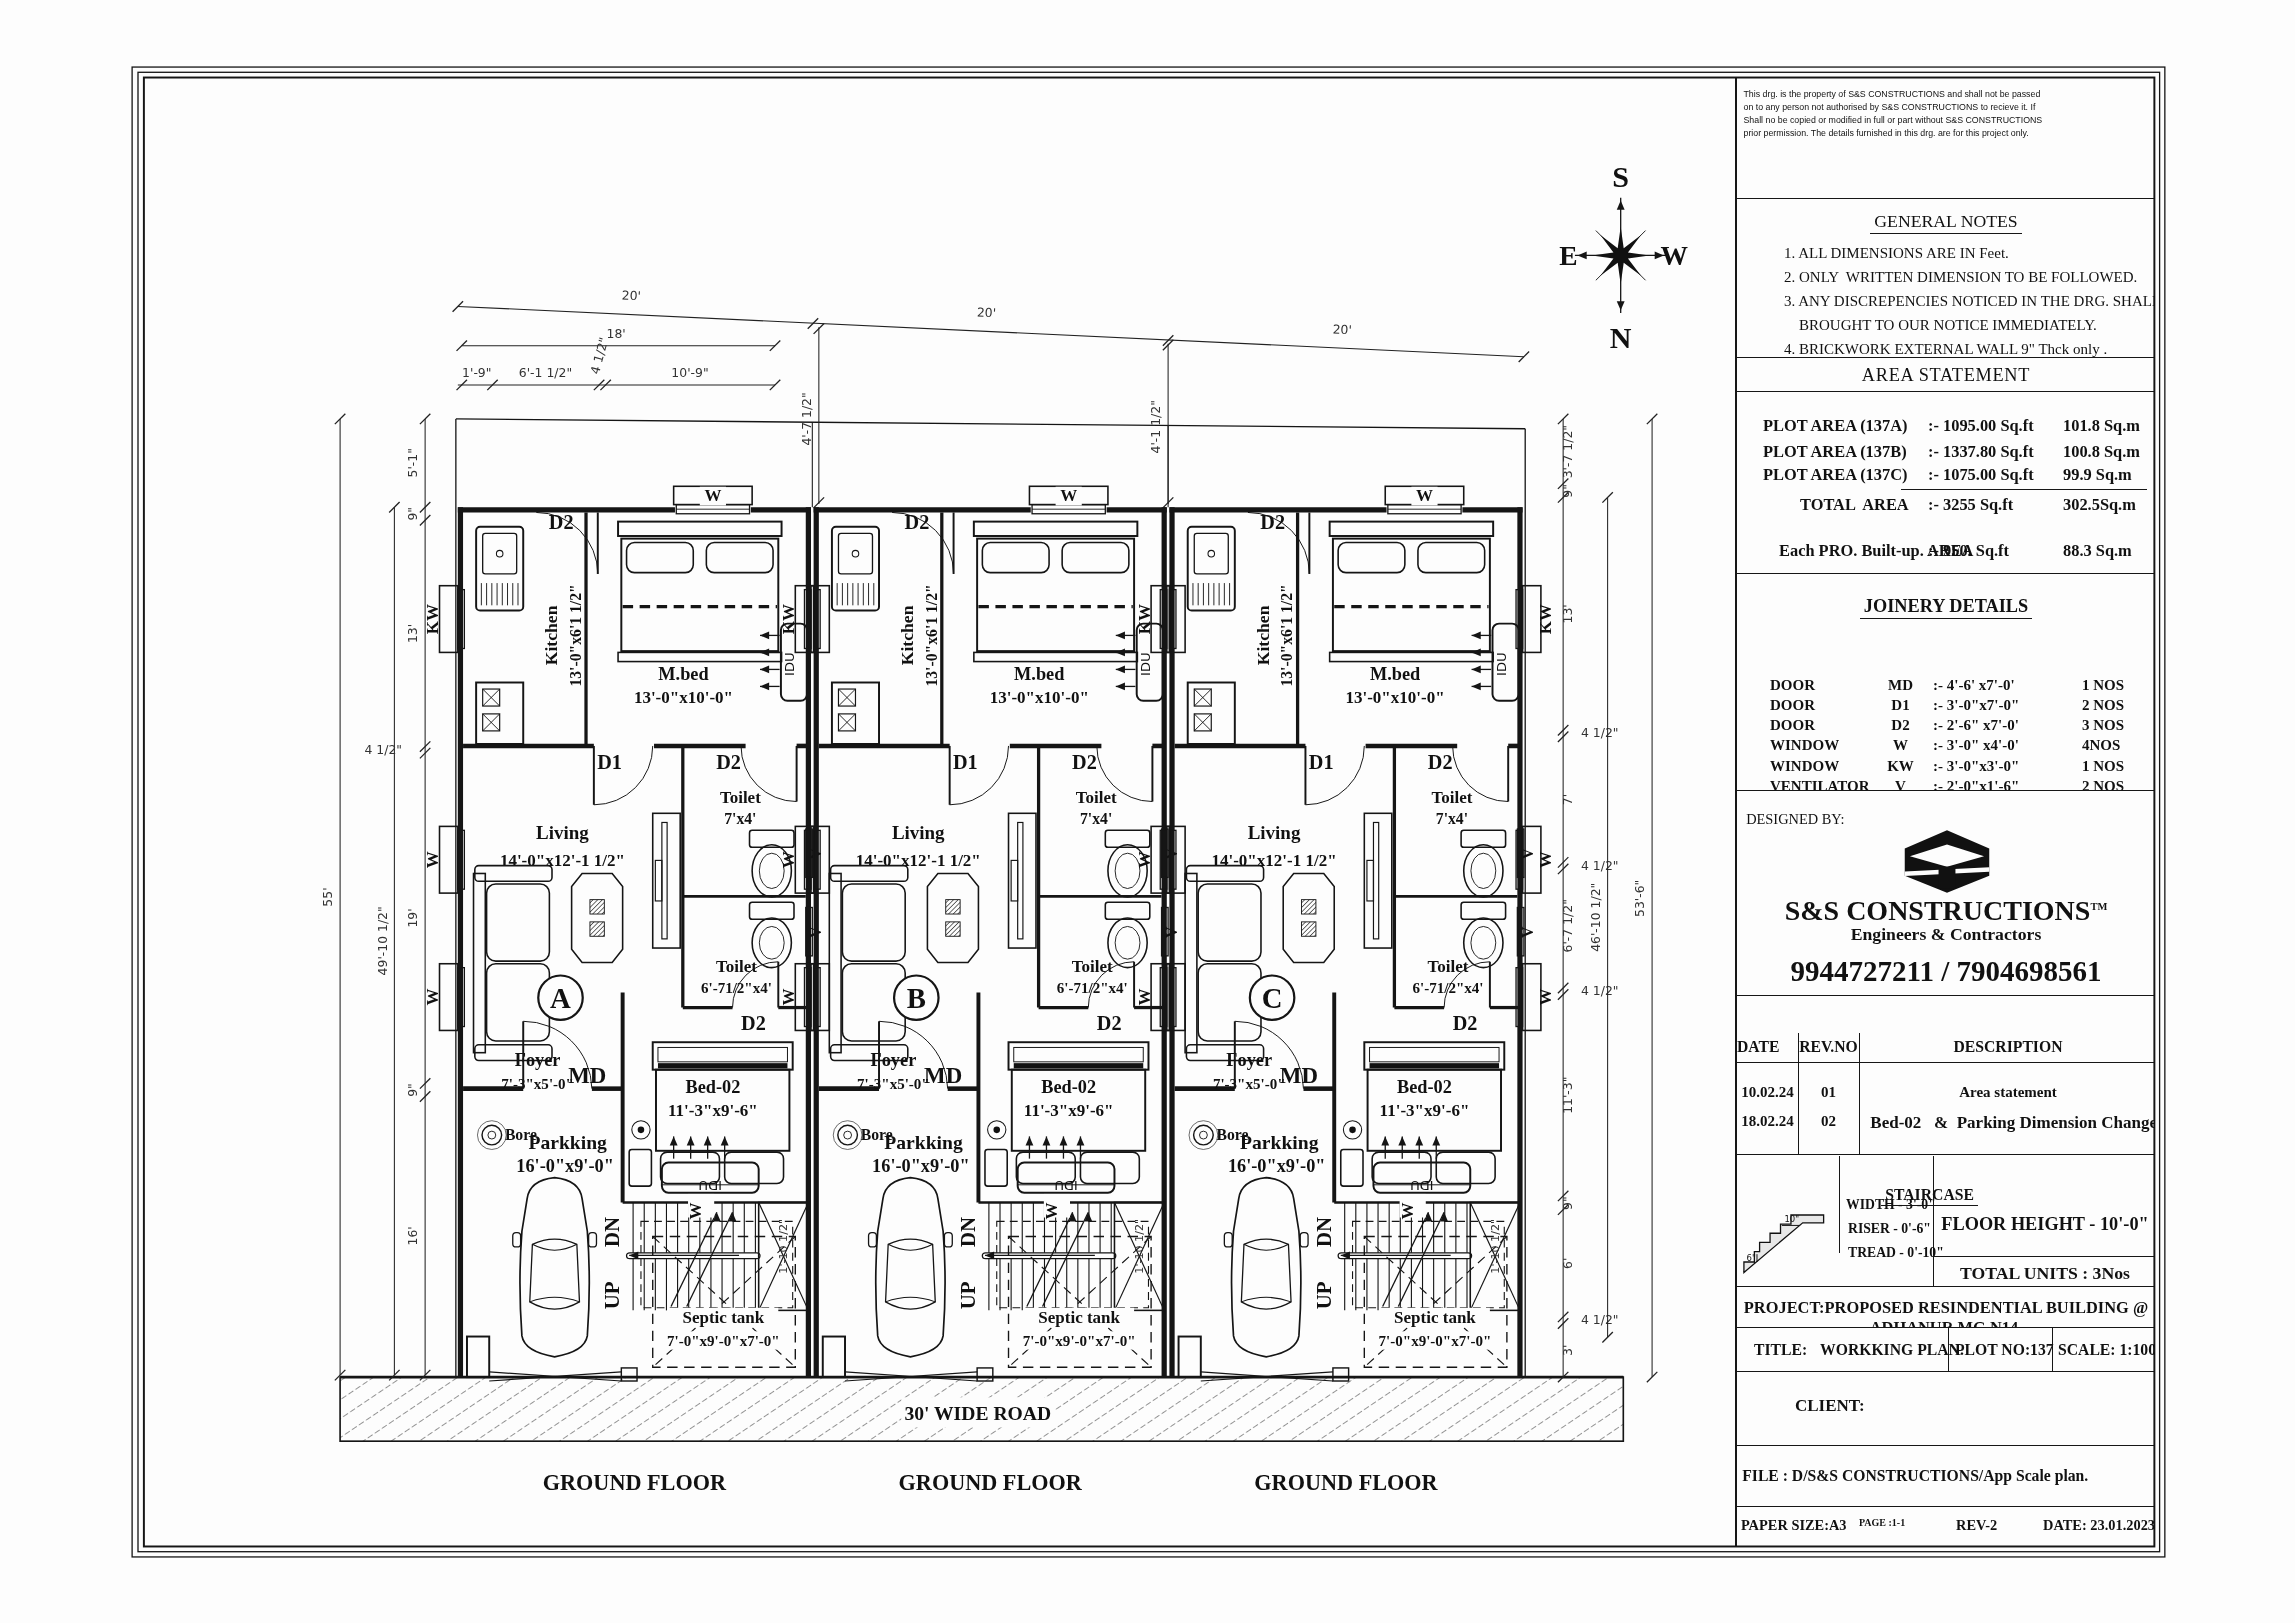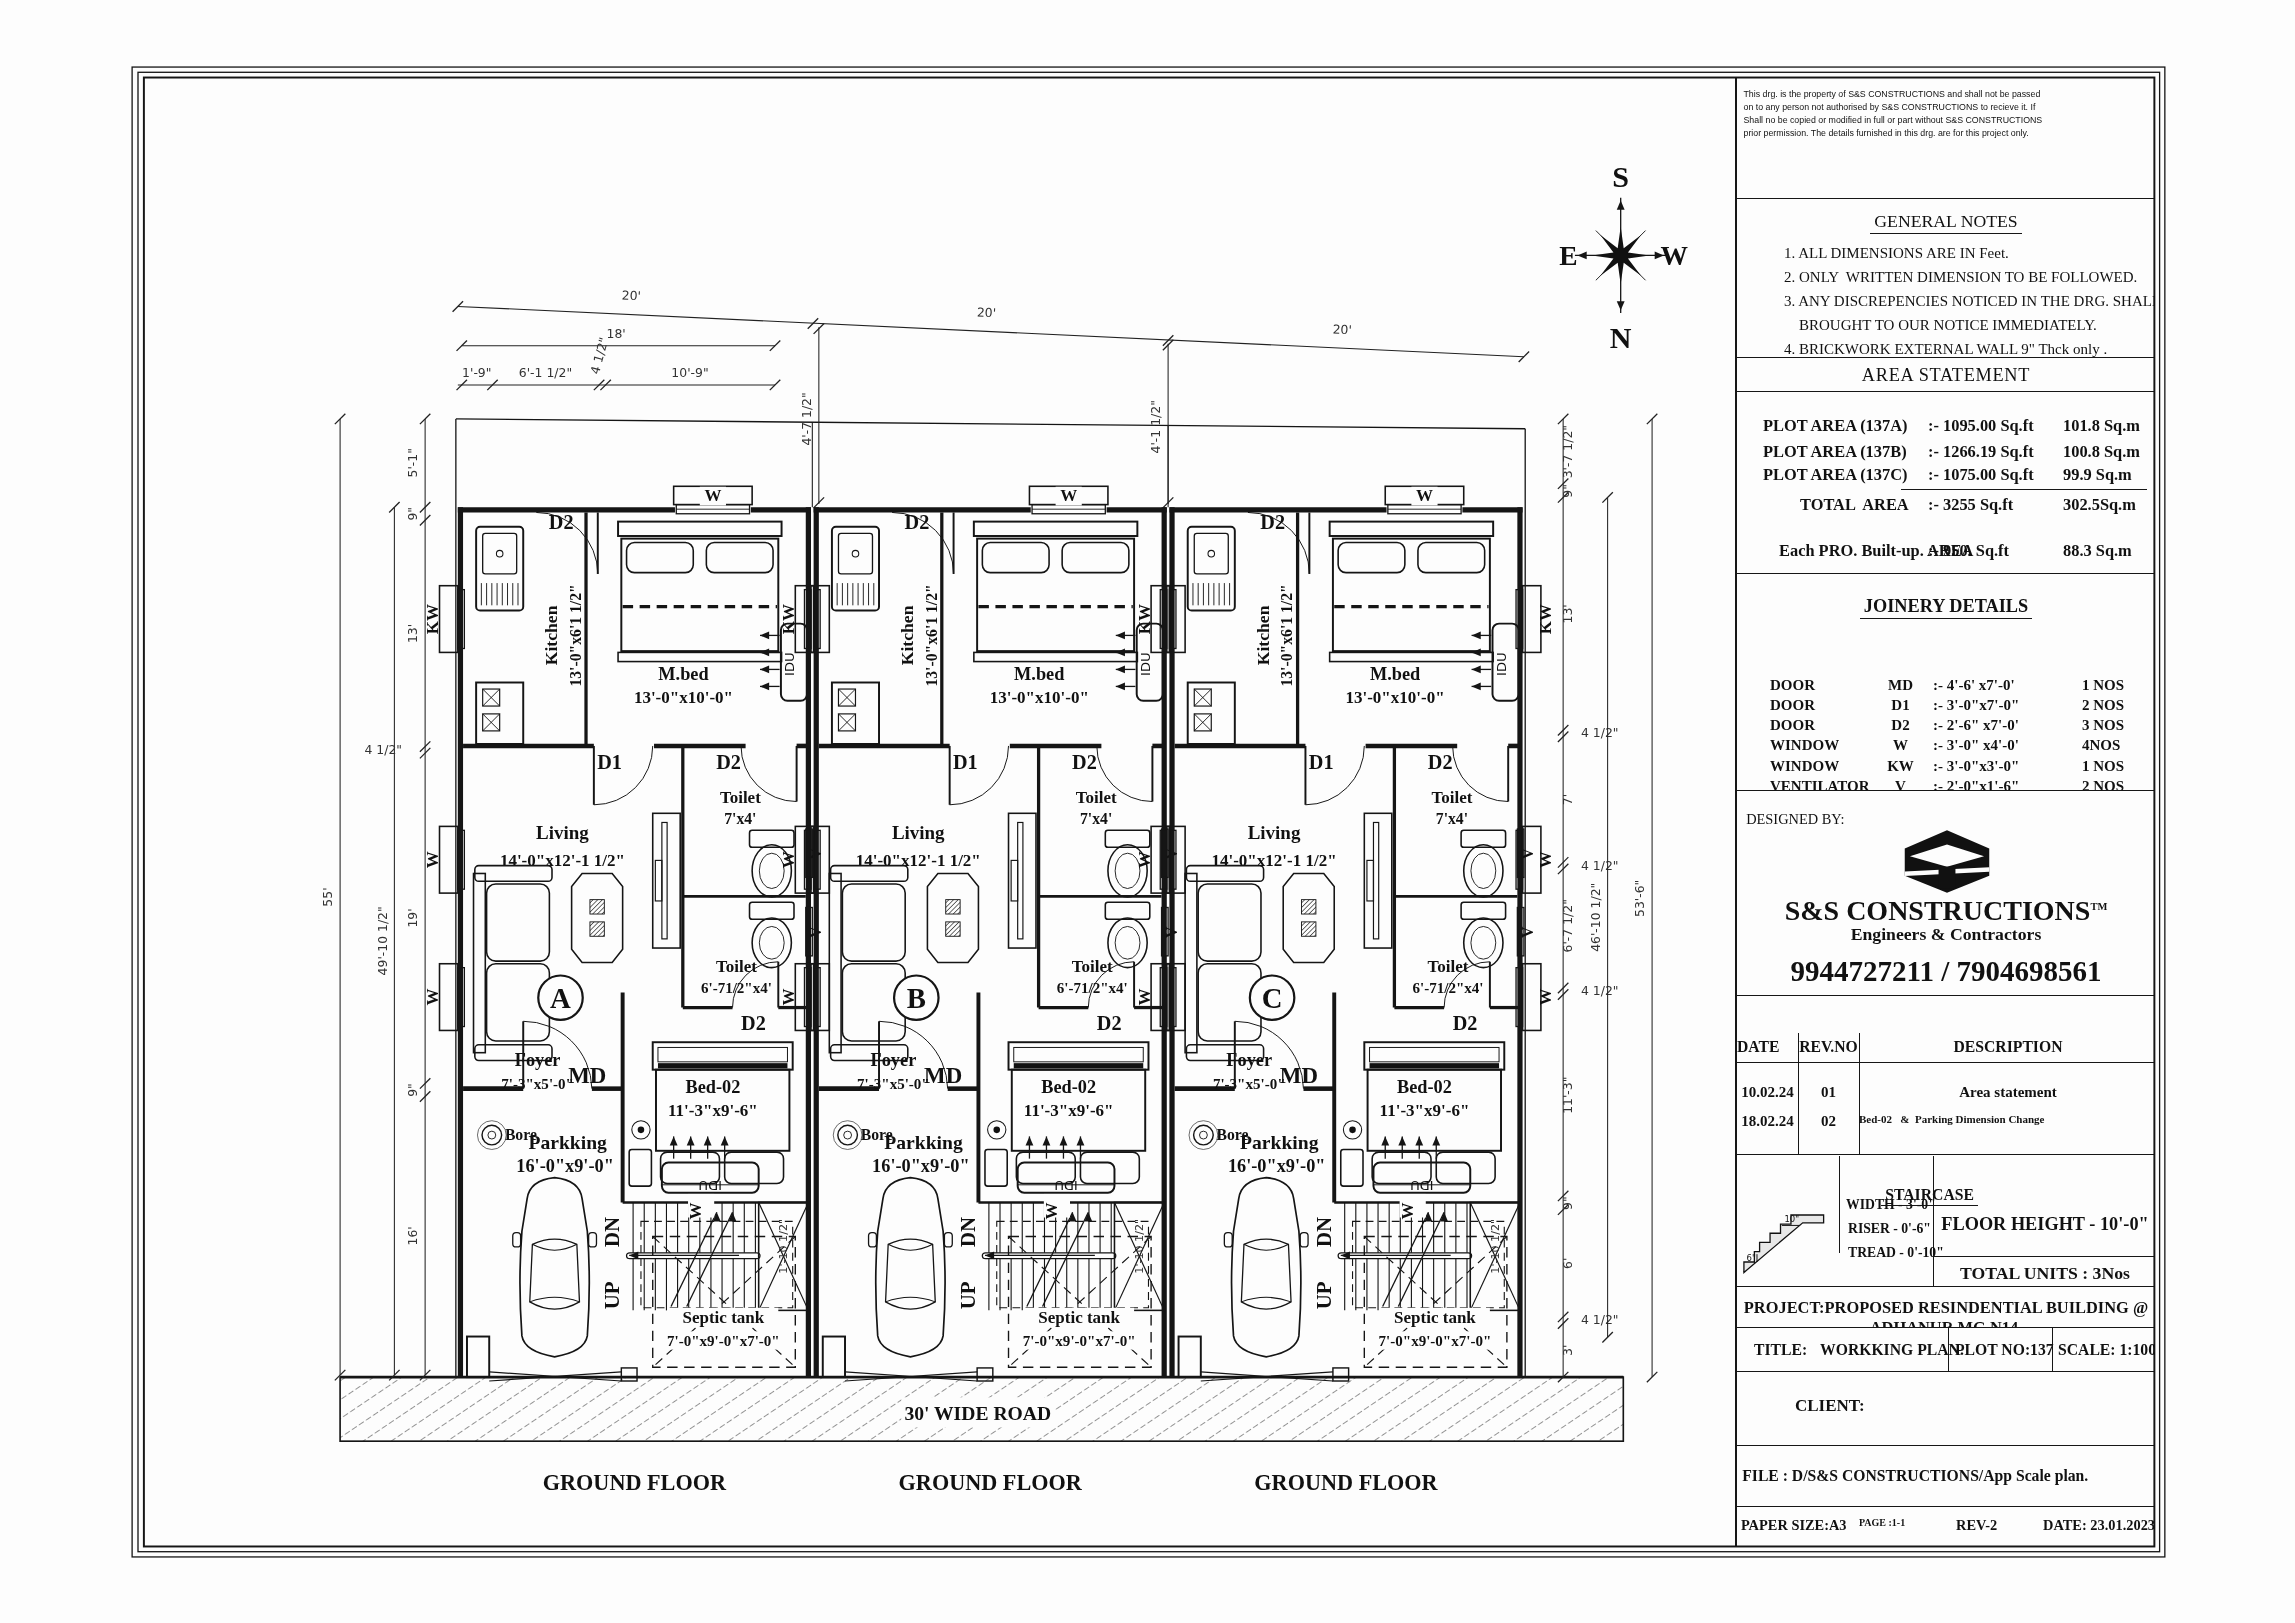--- a/index.html
+++ b/index.html
@@ -891,21 +891,21 @@
     <div class="sec" style="top:281px;height:34px">
       <div class="ctr" style="margin-top:6.5px;font-size:18.3px;letter-spacing:0.7px">AREA STATEMENT</div>
     </div>
 
     <div class="sec" style="top:315px;height:182px" id="area-box">
       <div class="hline" style="top:97px;left:164px;right:7.9px"></div>
     <div class="abs b" style="left:26px;top:23.6px;font-size:16.4px">PLOT AREA (137A)</div>
         <div class="abs b" style="left:191px;top:23.6px;font-size:16.4px">:- 1095.00 Sq.ft</div>
         <div class="abs b" style="left:326px;top:23.6px;font-size:16.4px">101.8 Sq.m</div>
         <div class="abs b" style="left:26px;top:50px;font-size:16.4px">PLOT AREA (137B)</div>
-        <div class="abs b" style="left:191px;top:50px;font-size:16.4px">:- 1266.19 Sq.ft</div>
+        <div class="abs b" style="left:191px;top:50px;font-size:16.4px">:- 1337.80 Sq.ft</div>
         <div class="abs b" style="left:326px;top:50px;font-size:16.4px">100.8 Sq.m</div>
         <div class="abs b" style="left:26px;top:73px;font-size:16.4px">PLOT AREA (137C)</div>
         <div class="abs b" style="left:191px;top:73px;font-size:16.4px">:- 1075.00 Sq.ft</div>
         <div class="abs b" style="left:326px;top:73px;font-size:16.4px">99.9 Sq.m</div>
         <div class="abs b" style="left:63px;top:103px;font-size:16.4px">TOTAL  AREA</div>
         <div class="abs b" style="left:191px;top:103px;font-size:16.4px">:- 3255 Sq.ft</div>
         <div class="abs b" style="left:326px;top:103px;font-size:16.4px">302.5Sq.m</div>
         <div class="abs b" style="left:42px;top:149px;font-size:16.4px">Each PRO. Built-up. AREA</div>
         <div class="abs b" style="left:191px;top:149px;font-size:16.4px">:- 950. Sq.ft</div>
         <div class="abs b" style="left:326px;top:149px;font-size:16.4px">88.3 Sq.m</div>
@@ -964,21 +964,21 @@
       <div class="vline" style="left:122px"></div>
       <div class="hline" style="top:29px"></div>
     <div class="abs b" style="left:0;top:5.2px;width:61px;text-align:left;font-size:15.7px">DATE</div>
         <div class="abs b" style="left:61px;top:5.2px;width:61px;text-align:center;font-size:15.7px">REV.NO</div>
         <div class="abs b" style="left:122px;top:5.2px;width:298px;text-align:center;font-size:15.7px">DESCRIPTION</div>
         <div class="abs b" style="left:0;top:51px;width:61px;text-align:center;font-size:15px">10.02.24</div>
         <div class="abs b" style="left:61px;top:51px;width:61px;text-align:center;font-size:15px">01</div>
         <div class="abs b" style="left:122px;top:51px;width:298px;text-align:center;font-size:15px">Area statement</div>
         <div class="abs b" style="left:0;top:80px;width:61px;text-align:center;font-size:15px">18.02.24</div>
         <div class="abs b" style="left:61px;top:80px;width:61px;text-align:center;font-size:15px">02</div>
-        <div class="abs b" style="left:122px;top:80px;width:298px;text-align:left;font-size:11px">Bed-02   &amp;  Parking Dimension Change</div>
+        <div class="abs b" style="left:122px;top:80px;width:298px;text-align:right;font-size:17px">Bed-02   &amp;  Parking Dimension Change</div>
       </div>
 
     <div class="sec" style="top:1079px;height:131px">
       <svg width="98" height="79" viewBox="0 0 150 120" style="position:absolute;left:2.6px;top:43px">
         <path d="M 6 112 L 6 96 L 22 96 L 22 80 30 80 30 66 46 66 46 52 62 52 62 38 78 38 78 24 128 24 128 36 96 36 6 112 Z" fill="#e8e8e8" stroke="#111" stroke-width="2"></path>
         <path d="M 64 40 L 92 40" stroke="#111" stroke-width="1.5"></path>
         <text x="68" y="34" font-size="13" font-family="DejaVu Sans" fill="#111">10"</text>
         <path d="M 26 84 L 26 96" stroke="#111" stroke-width="1.5"></path>
         <text x="10" y="94" font-size="13" font-family="DejaVu Sans" fill="#111">6"</text>
       </svg>

